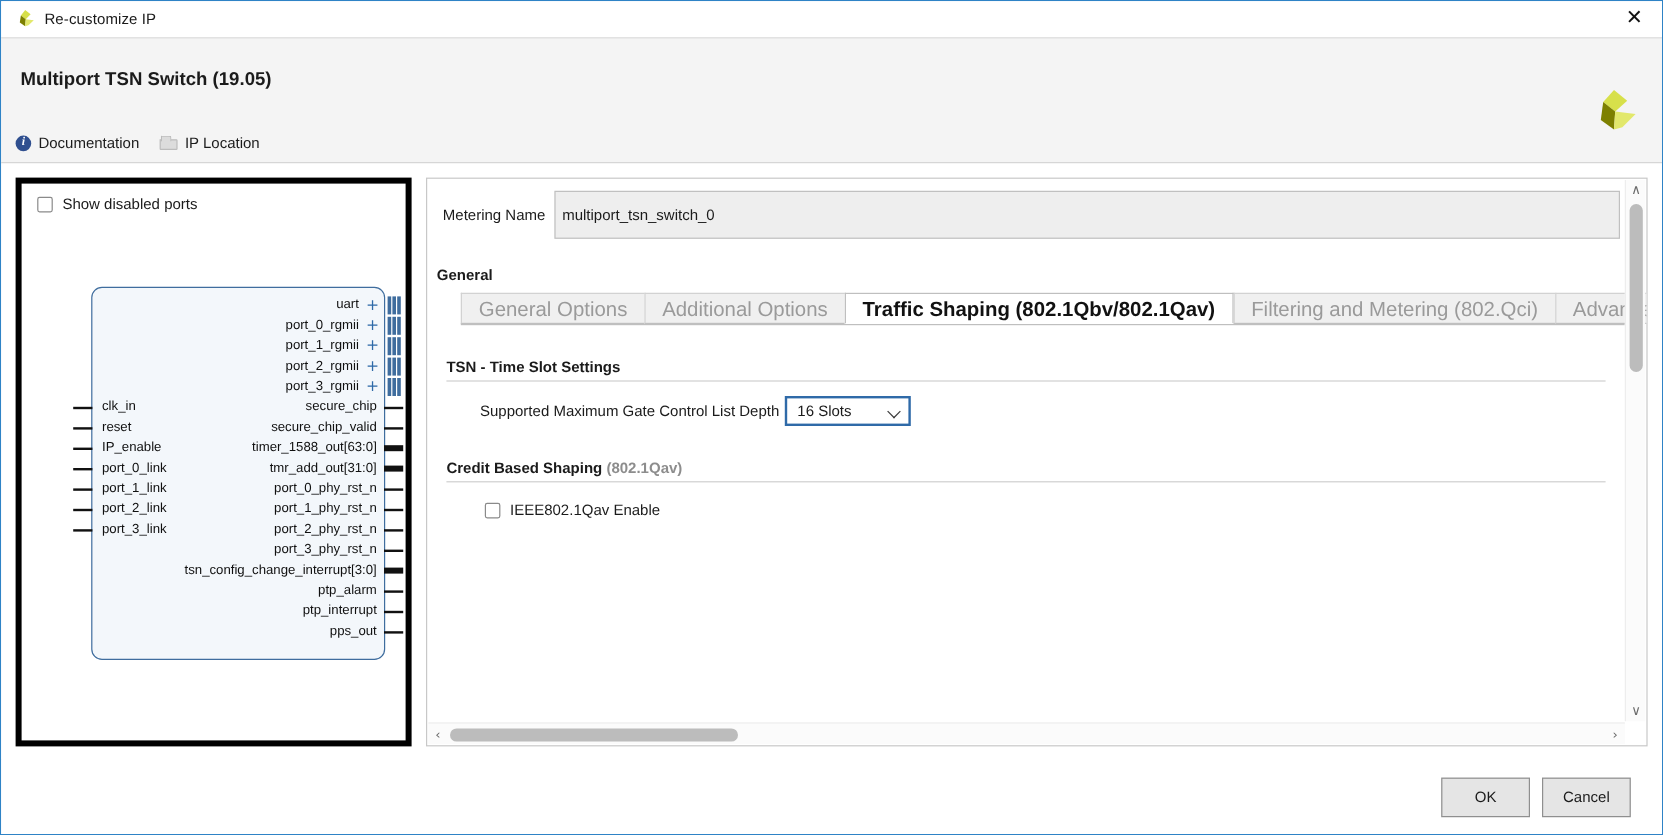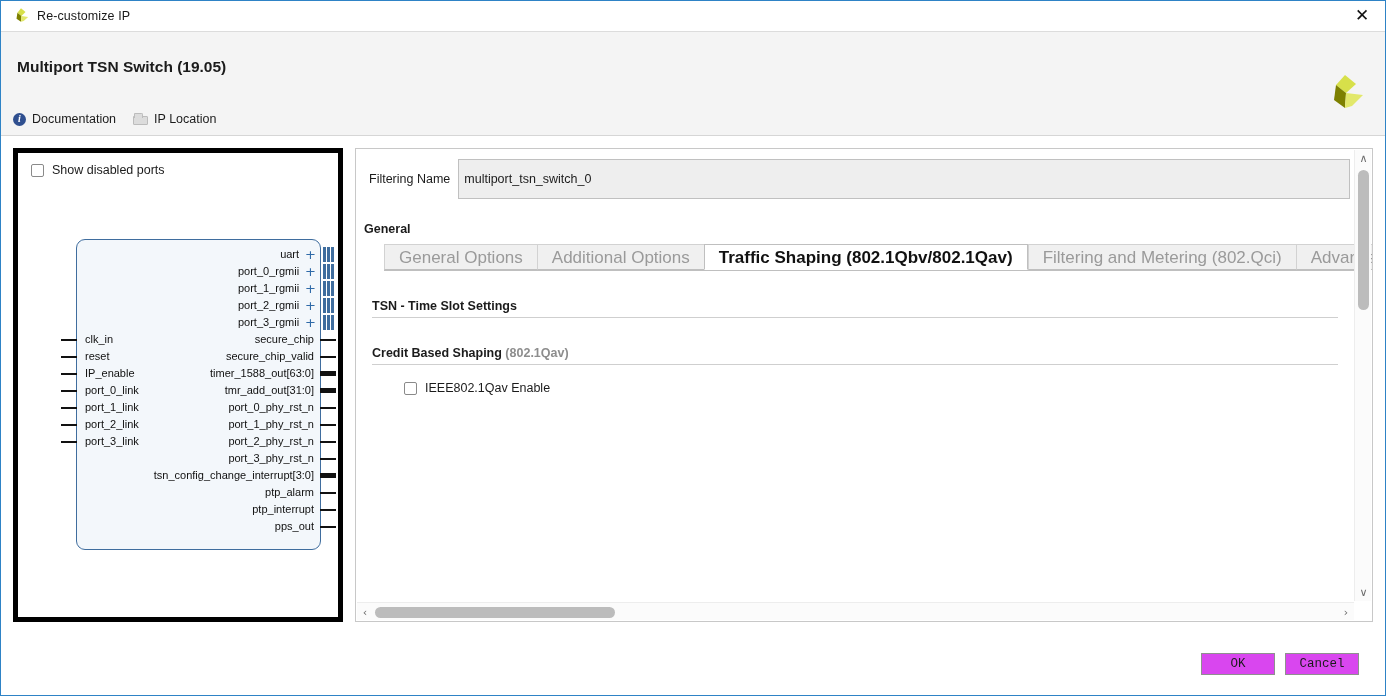--- a/index.html
+++ b/index.html
@@ -247,24 +247,24 @@
     background: #bcbcbc; border-radius: 6px; cursor: pointer;
   }
   
   .footer {
     height: 62px; min-height: 62px;
     background: #ffffff;
     display: flex; align-items: center; justify-content: flex-end;
     padding-right: 26px; gap: 10px;
   }
   .btn {
-    width: 74px; height: 22px;
-    border: 1px solid #8f8f8f; background: #d946ef;
+    width: 74px; height: 33px;
+    border: 1px solid #8f8f8f; background: #e5e5e5;
     font-size: 12.5px; color: #1b1b1b; cursor: pointer;
-    font-family: Liberation Mono, monospace;
+    font-family: Liberation Sans, sans-serif;
   }
 </style>
 </head>
 <body>
 
 <div class="window">
 
   <div class="titlebar">
     <svg class="titlebar-logo" viewBox="0 0 40 40">
       <polygon points="20,3 30,11 21,20 12,13" fill="#d7e04a"></polygon>
@@ -418,38 +418,45 @@
             </div>
           </div>
       </div>
     </div>
 
     <div class="right-panel">
       <div class="rp-inner">
         <div class="rp-content">
 
           <div class="comp-row">
-            <div class="comp-label">Filtering Name</div>
+            <div class="comp-label">Metering Name</div>
             <input class="comp-input" type="text" value="multiport_tsn_switch_0" style="">
           </div>
 
           <div class="section-general">General</div>
 
           <div class="tabstrip" id="tabstrip">
               <div class="tab">General Options</div>
               <div class="tab">Additional Options</div>
               <div class="tab active">Traffic Shaping (802.1Qbv/802.1Qav)</div>
               <div class="tab">Filtering and Metering (802.Qci)</div>
               <div class="tab last">Advanced settings</div>
             </div>
 
           <div class="tabpanel">
 
             <div class="grp">
               <div class="grp-title">TSN - Time Slot Settings</div>
+              <div class="field-row">
+                <div class="field-label">Supported Maximum Gate Control List Depth</div>
+                <div class="select">
+                  <span>16 Slots</span>
+                  <span class="chev"></span>
+                </div>
+              </div>
             </div>
 
             <div class="grp">
               <div class="grp-title">
                 <span>Credit Based Shaping </span><span class="dim">(802.1Qav)</span>
               </div>
               <div class="cb-row">
                 <span class="cb"></span>
                 <span class="lbl">IEEE802.1Qav Enable</span>
               </div>

